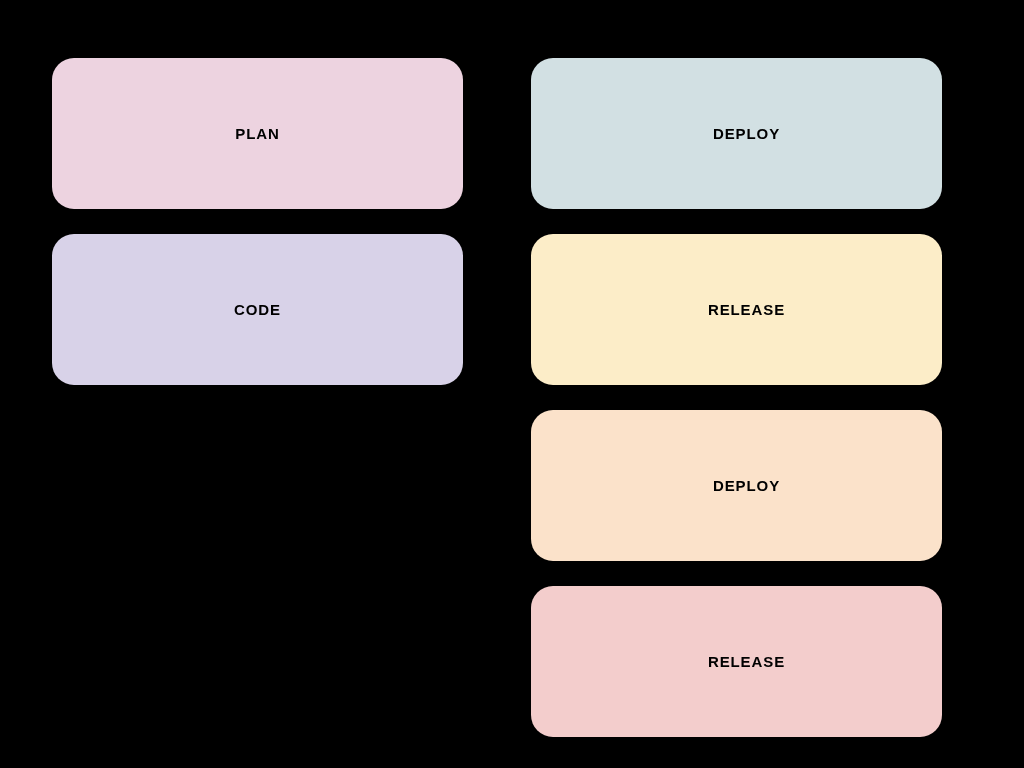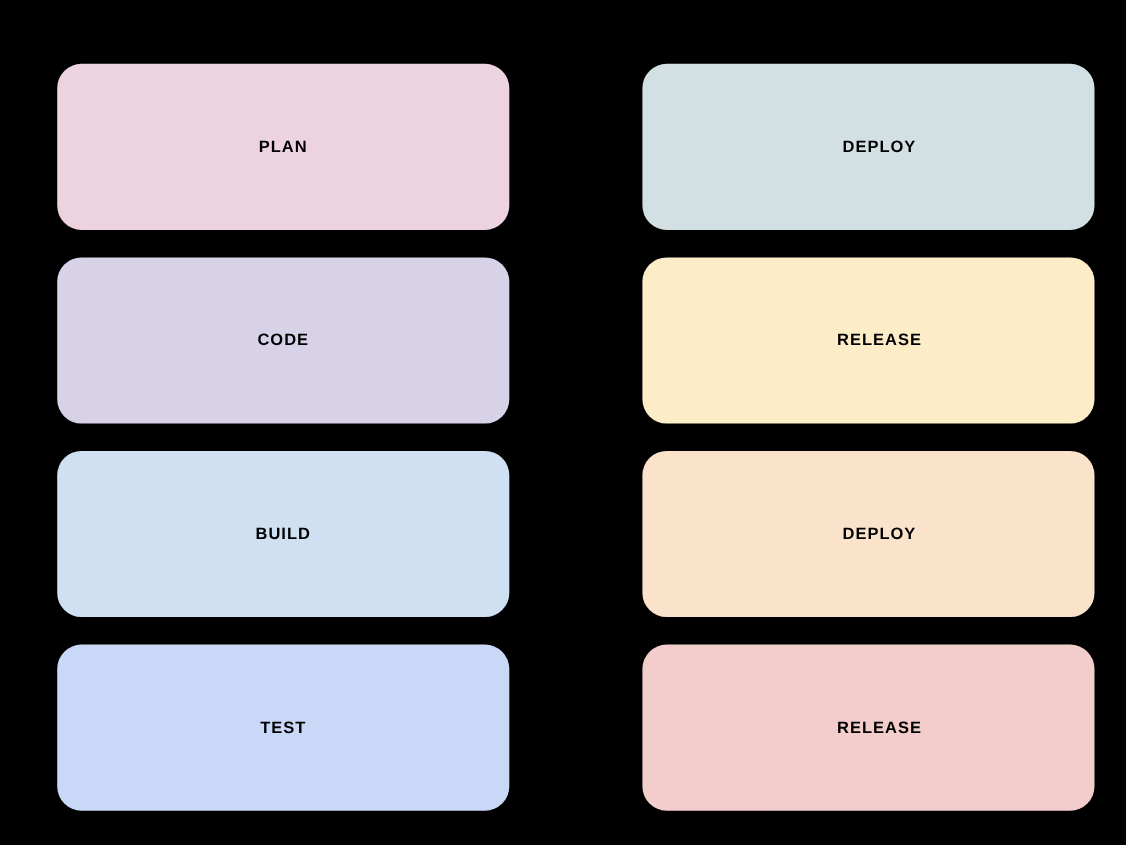--- a/index.html
+++ b/index.html
@@ -43,21 +43,21 @@
     color: #000000;
     letter-spacing: 0.9px;
     text-align: center;
     line-height: 1;
     white-space: nowrap;
     user-select: none;
   }
 
   
   .col-left  { left: 52px; }
-  .col-right { left: 584px; padding-left: 20px; }
+  .col-right { left: 531px; padding-left: 20px; }
 
   
   .row-1 { top: 58px; }
   .row-2 { top: 234px; }
   .row-3 { top: 410px; }
   .row-4 { top: 586px; }
 </style>
 </head>
 <body style="background-color: rgb(0, 0, 0);">
 
@@ -72,29 +72,23 @@
   </div>
 
   <div class="stage-card col-left row-2" style="background-color: rgb(216, 210, 232);">
     <span class="stage-label">CODE</span>
   </div>
 
   <div class="stage-card col-right row-2" style="background-color: rgb(252, 237, 200);">
     <span class="stage-label">RELEASE</span>
   </div>
 
-  <div class="stage-card col-left row-3" style="background-color: rgb(207, 224, 242);">
-    <span class="stage-label">BUILD</span>
-  </div>
 
   <div class="stage-card col-right row-3" style="background-color: rgb(251, 226, 202);">
     <span class="stage-label">DEPLOY</span>
   </div>
 
-  <div class="stage-card col-left row-4" style="background-color: rgb(201, 216, 247);">
-    <span class="stage-label">TEST</span>
-  </div>
 
   <div class="stage-card col-right row-4" style="background-color: rgb(243, 205, 204);">
     <span class="stage-label">RELEASE</span>
   </div>
 
 </div>
 
 </body></html>

